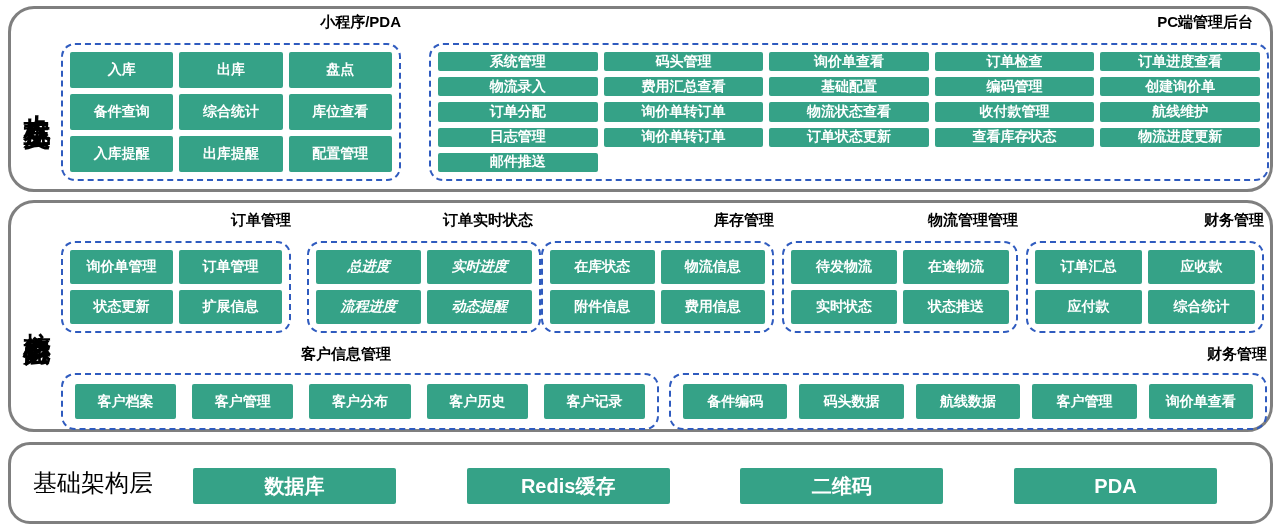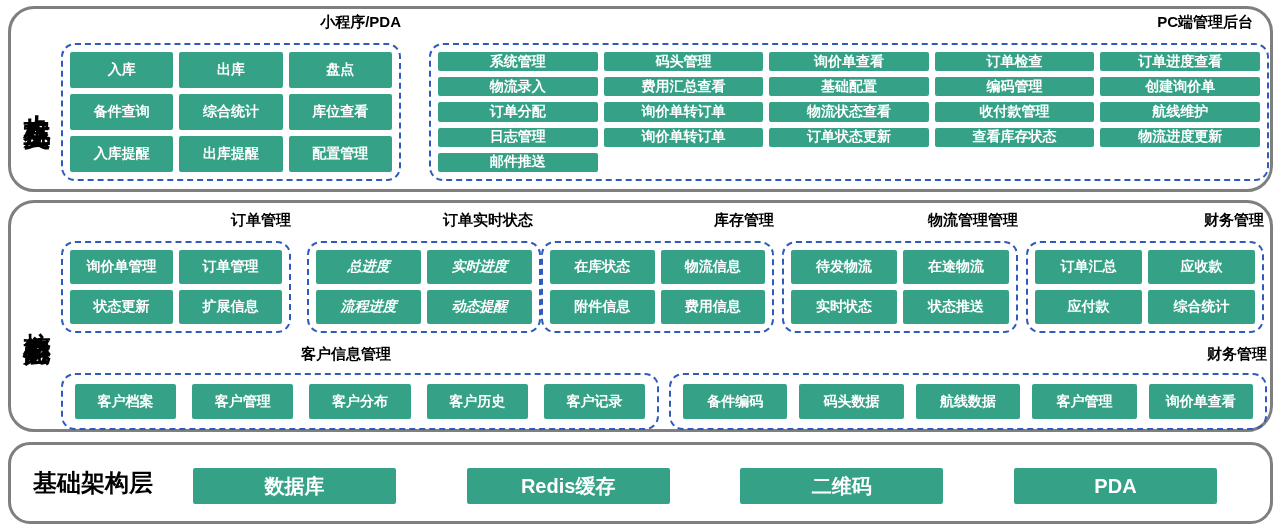--- a/index.html
+++ b/index.html
@@ -33,21 +33,21 @@
     color: #000;
     letter-spacing: 2px;
     line-height: 1;
     white-space: nowrap;
   }
   .hlabel {
     position: absolute;
     left: 22px; top: 50%;
     transform: translateY(-50%);
     font-size: 24px;
-    font-weight: 700;
+    font-weight: 400;
     color: #000;
   }
   .sec-title {
     position: absolute;
     text-align: right;
     font-size: 15px;
     font-weight: 700;
     color: #000;
     white-space: nowrap;
   }

